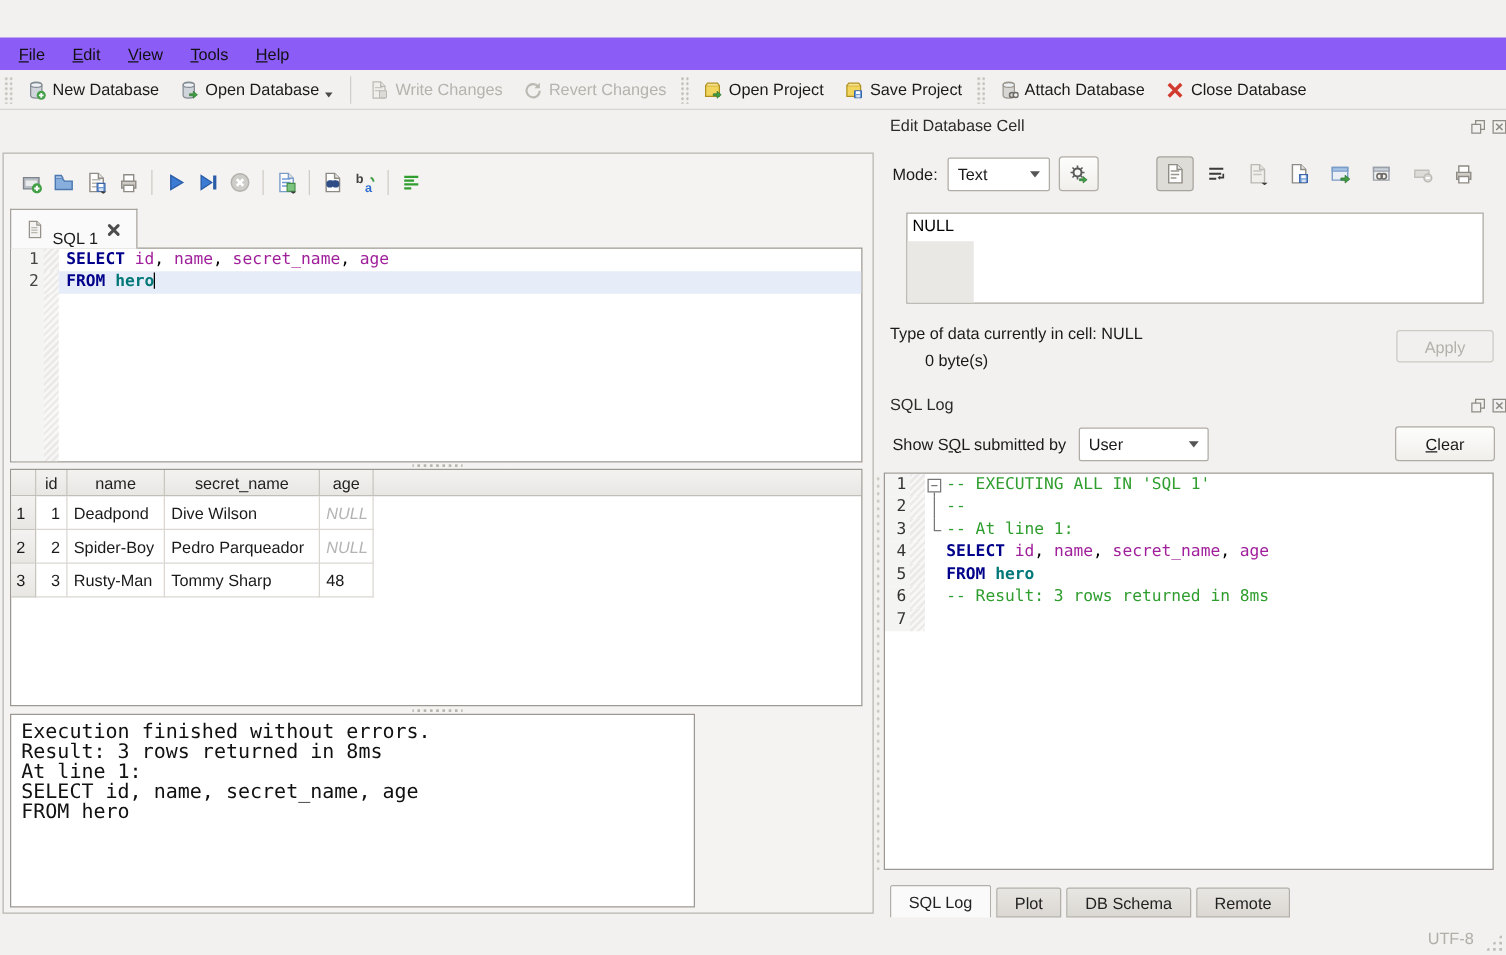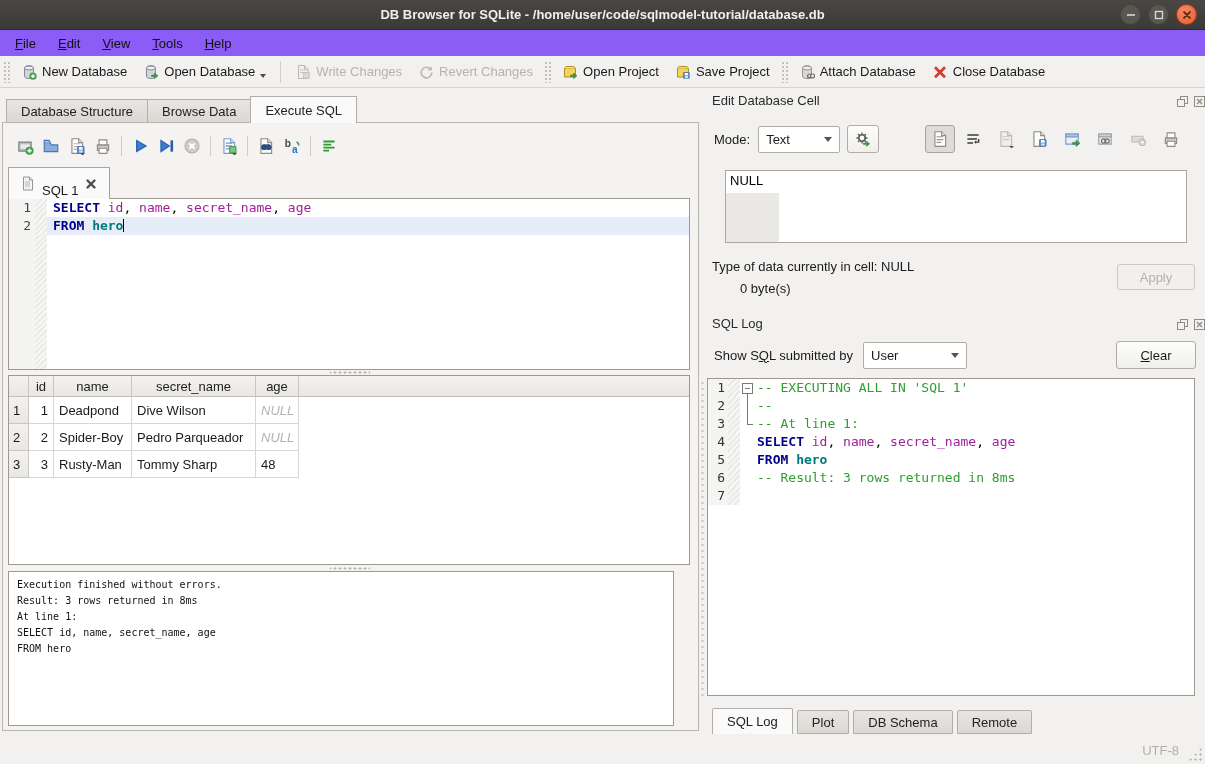--- a/index.html
+++ b/index.html
@@ -93,23 +93,23 @@
   .th-blank { border-right:1px solid #c9c6c0; }
   .tr-row { display:flex; height:27px; }
   .td-num { background:linear-gradient(#f3f2f0,#e9e7e4); border-right:1px solid #c9c6c0; border-bottom:1px solid #c9c6c0;
     display:flex; align-items:center; padding-left:4px; font-size:13px; }
   .td-cell { border-right:1px solid #dad7d2; border-bottom:1px solid #dad7d2; display:flex; align-items:center;
     padding:0 5px; font-size:13px; white-space:nowrap; overflow:hidden; }
   .td-cell.num { justify-content:flex-end; }
   .td-null { color:#b3b3b3; font-style:italic; }
 
   
-  #msgbox { position:absolute; left:8px; top:571px; width:666px; height:155px; background:#fff;
+  #msgbox { position:absolute; left:8px; top:571px; width:548px; height:155px; background:#fff;
     border:1px solid #9d9992; z-index:2; padding:5px 8px; font-family:"DejaVu Sans Mono", monospace;
-    font-size:10px; line-height:16px; white-space:pre; color:#111; }
+    font-size:16px; line-height:16px; white-space:pre; color:#111; }
 
   
   .dock-title { position:absolute; font-size:13px; color:#2b2b2b; }
   .dockbtns { position:absolute; display:flex; gap:3px; }
   .dockbtn { width:14px; height:14px; display:flex; align-items:center; justify-content:center; }
 
   #mode-row { position:absolute; left:714px; top:124px; height:30px; display:flex; align-items:center; }
   .combo { background:#fff; border:1px solid #b1ada6; border-radius:2px; height:27px;
     display:flex; align-items:center; justify-content:space-between; padding:0 7px; }
   .combo .arr { width:0; height:0; border-left:4px solid transparent; border-right:4px solid transparent;
@@ -159,40 +159,20 @@
   #utf8 { position:absolute; right:26px; top:743px; font-size:13px; color:#b2afa9; }
   #grip { position:absolute; right:3px; top:747px; width:14px; height:14px;
     background-image:radial-gradient(#c0bdb7 1px, transparent 1.2px); background-size:5px 5px;
     clip-path:polygon(100% 0, 100% 100%, 0 100%); }
 </style>
 </head>
 <body>
 
 <div id="win">
 
-  <div id="titlebar">
-    <span class="title">DB Browser for SQLite - /home/user/code/sqlmodel-tutorial/database.db</span>
-    <div id="winbtns">
-      <div class="wbtn">
-        <svg width="10" height="10">
-            <path d="M1 5h8" stroke="#d8d6d2" stroke-width="1.6"></path>
-          </svg>
-      </div>
-      <div class="wbtn">
-        <svg width="10" height="10">
-            <rect x="1.5" y="1.5" width="7" height="7" fill="none" stroke="#d8d6d2" stroke-width="1.4"></rect>
-          </svg>
-      </div>
-      <div class="wbtn close">
-        <svg width="10" height="10">
-            <path d="M2 2l6 6M8 2L2 8" stroke="#692a12" stroke-width="1.8" stroke-linecap="round"></path>
-          </svg>
-      </div>
-    </div>
-  </div>
 
   <div id="menubar">
       <div class="menu-item"><u>F</u>ile</div>
       <div class="menu-item"><u>E</u>dit</div>
       <div class="menu-item"><u>V</u>iew</div>
       <div class="menu-item"><u>T</u>ools</div>
       <div class="menu-item"><u>H</u>elp</div>
     </div>
 
   <div id="toolbar">
@@ -278,31 +258,20 @@
       <div class="tb-btn">
         <span class="ticon">
           <svg width="16" height="16" viewBox="0 0 16 16">
             <path d="M3 3.2l10 10M13 3.2l-10 10" fill="none" stroke="#d23b2f" stroke-width="2.7"></path>
           </svg>
         </span>
         <span class="lbl">Close Database</span>
       </div>
     </div>
 
-  <div id="main-tabs" class="tabrow">
-      <div class="tab">
-        <span>Database Structure</span>
-      </div>
-      <div class="tab">
-        <span>Browse Data</span>
-      </div>
-      <div class="tab active">
-        <span>Execute SQL</span>
-      </div>
-    </div>
   <div id="pane"></div>
 
   <div id="sqlbar">
       <div class="sicon">
         <svg width="18" height="18" viewBox="0 0 16 16">
           <path d="M2.5 4.5h11v8h-11z" fill="#b9bec4" stroke="#7d838a" stroke-width="1"></path>
           <path d="M4 6.5h8v4H4z" fill="#e9ebed" stroke="none" stroke-width="1"></path>
           <circle cx="12" cy="12.2" r="3.6" fill="#43a047"></circle>
           <path d="M12 10.3v3.8M10.1 12.2h3.8" fill="none" stroke="#fff" stroke-width="1.4"></path>
         </svg>

